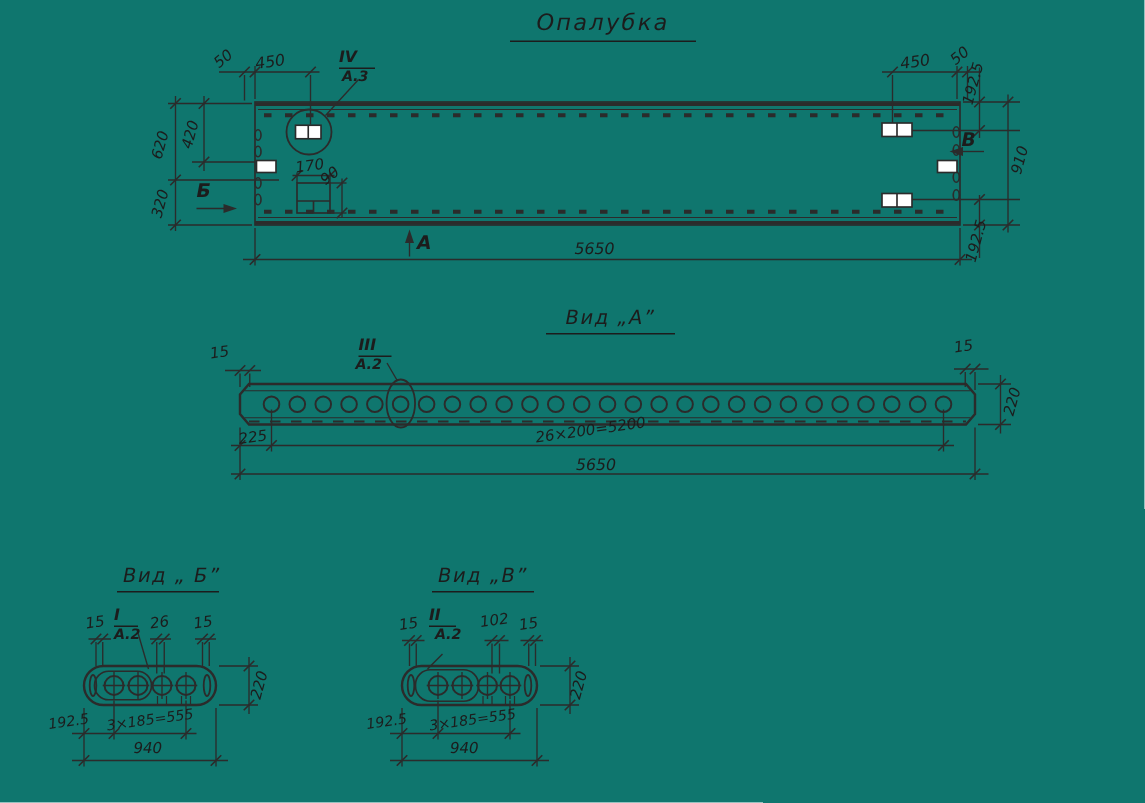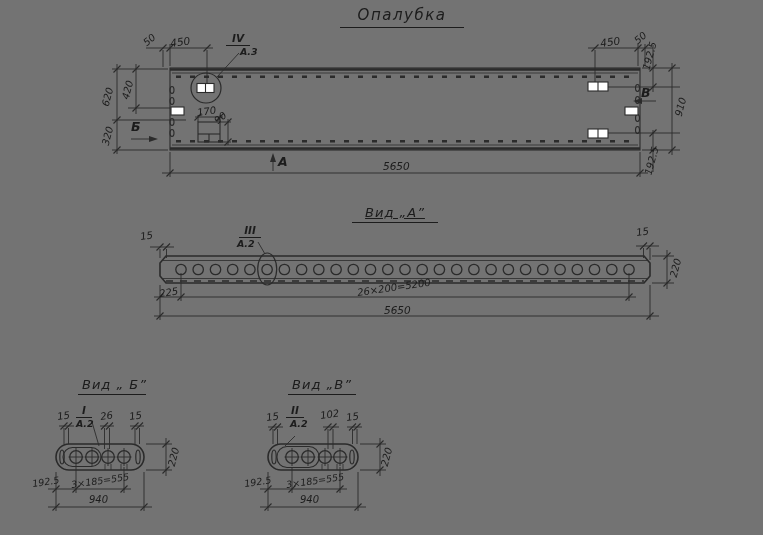--- a/index.html
+++ b/index.html
@@ -1,18 +1,18 @@
 <!DOCTYPE html>
 <html><head>
 <meta charset="utf-8">
 <style>
   * { margin:0; padding:0; box-sizing:border-box; }
   html,body { background:#ffffff; }
   .sheet {
-    position:relative; width:763px; height:535px; background:#737373;
+    position:relative; width:763px; height:535px; background:#0f766e;
     font-family:"DejaVu Sans", sans-serif; overflow:hidden;
   }
   .lines { position:absolute; left:0; top:0; }
   .lines * { stroke:#2b2b2b; fill:none; }
   .lines .wf { fill:#ffffff; }
   .lines .fl { fill:#2b2b2b; stroke:none; }
   .lbl {
     position:absolute; font-style:italic; color:#1c1c1c;
     font-size:10px; line-height:1; white-space:nowrap;
   }
@@ -20,21 +20,21 @@
   .sl  { transform:rotate(-8deg); transform-origin:left bottom; }
   .sl40{ transform:rotate(-40deg); transform-origin:left bottom; }
   .title {
     font-size:15px; letter-spacing:1.5px; text-align:center;
     border-bottom:1.3px solid #1c1c1c; padding:0 12px 4px;
   }
   .vtitle {
     font-size:13px; letter-spacing:1px; text-align:center;
     border-bottom:1.2px solid #1c1c1c; padding:0 4px 3px;
   }
-  .cnum { border-bottom:1.2px solid #1c1c1c; text-align:center; padding-bottom:1px; font-weight:bold; font-size:10.5px; }
+  .cnum { border-bottom:1.2px solid #1c1c1c; text-align:left; padding-bottom:1px; font-weight:bold; font-size:10.5px; }
   .csheet { font-size:9.5px; font-weight:bold; }
   .marker { font-weight:bold; font-size:12.5px; }
 </style>
 </head>
 <body>
 
 <div class="sheet">
 
   <svg class="lines" width="763" height="535" viewBox="0 0 763 535">
 
@@ -232,37 +232,37 @@
       <path d="M268,472V511 M292,467V493 M340,467V493 M358,472V511"></path>
       <path stroke-width="1.1" d="M269.5,430.5l7,-7 M274,430.5l7,-7 M324.5,430.5l7,-7 M329.5,430.5l7,-7 M349,430.5l7,-7 M353.5,430.5l7,-7 M376.5,447.5l7,-7 M376.5,473.5l7,-7 M264.5,492.5l7,-7 M288.5,492.5l7,-7 M336.5,492.5l7,-7 M264.5,510.5l7,-7 M354.5,510.5l7,-7"></path>
     </g>
   </svg>
 
   <div class="lbl title" style="left:340px; top:8px; width:124px;">Опалубка</div>
 
   <div class="lbl sl40" style="left:148px; top:38px;">50</div>
   <div class="lbl sl" style="left:171px; top:38px; font-size:10.5px;">450</div>
   <div class="lbl cnum" style="left:226px; top:33px; width:24px;">IV</div>
-  <div class="lbl csheet" style="left:240px; top:47px;">А.3</div>
+  <div class="lbl csheet" style="left:228px; top:47px;">А.3</div>
   <div class="lbl rot" style="left:95px; top:92px; width:26px;">620</div>
   <div class="lbl rot" style="left:115px; top:85px; width:26px;">420</div>
   <div class="lbl rot" style="left:95px; top:131px; width:26px;">320</div>
   <div class="lbl marker" style="left:131px; top:121px;">Б</div>
   <div class="lbl sl" style="left:198px; top:108px;">170</div>
   <div class="lbl sl40" style="left:219px; top:116px;">90</div>
   <div class="lbl sl" style="left:601px; top:38px; font-size:10.5px;">450</div>
   <div class="lbl sl40" style="left:639px; top:36px;">50</div>
   <div class="lbl rot" style="left:633px; top:51px; width:34px;">192.5</div>
   <div class="lbl marker" style="left:641px; top:87px;">В</div>
   <div class="lbl rot" style="left:668px; top:102px; width:26px;">910</div>
   <div class="lbl rot" style="left:635px; top:156px; width:34px;">192.5</div>
   <div class="lbl marker" style="left:278px; top:156px;">А</div>
   <div class="lbl" style="left:383px; top:161px; font-size:10.5px;">5650</div>
 
-  <div class="lbl vtitle" style="left:352px; top:206px; width:86px;text-decoration:underline;">Вид „А”</div>
+  <div class="lbl vtitle" style="left:364px; top:206px; width:86px;">Вид „А”</div>
   <div class="lbl sl" style="left:141px; top:232px;">15</div>
   <div class="lbl cnum" style="left:239px; top:225px; width:22px;">III</div>
   <div class="lbl csheet" style="left:237px; top:239px;">А.2</div>
   <div class="lbl sl" style="left:637px; top:228px;">15</div>
   <div class="lbl rot" style="left:663px; top:263px; width:26px;">220</div>
   <div class="lbl sl" style="left:160px; top:289px;">225</div>
   <div class="lbl sl" style="left:358px; top:288px;">26×200=5200</div>
   <div class="lbl" style="left:384px; top:305px; font-size:10.5px;">5650</div>
 
   <div class="lbl vtitle" style="left:78px; top:378px; width:68px;">Вид „ Б”</div>

